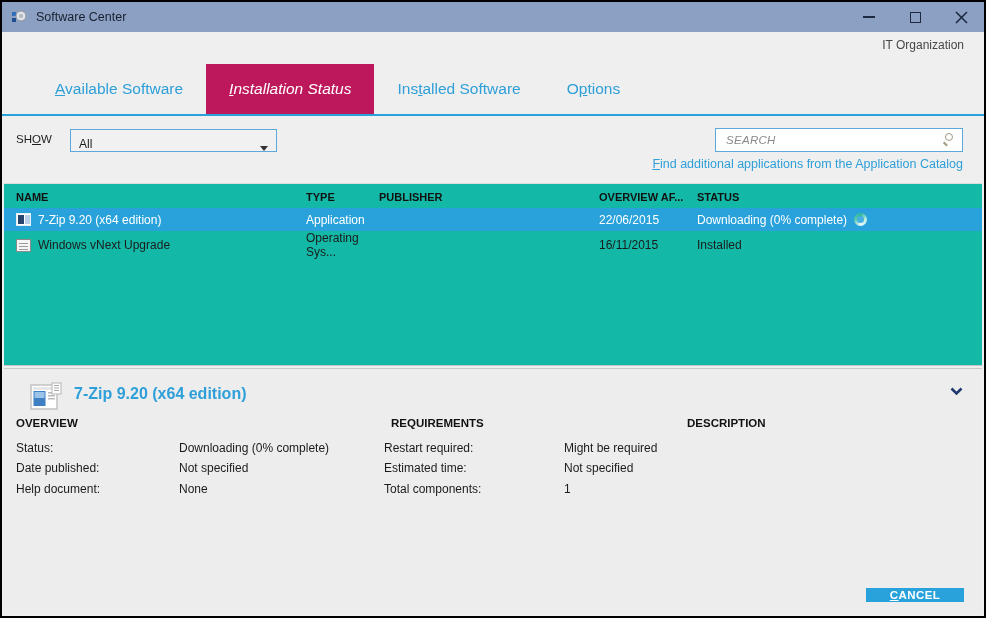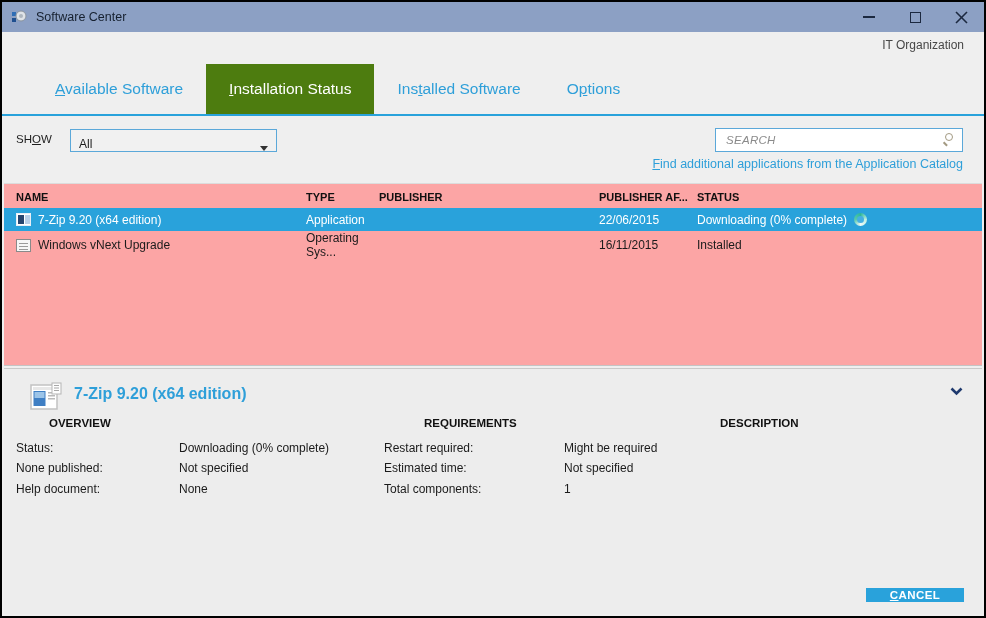--- a/index.html
+++ b/index.html
@@ -15,42 +15,42 @@
   .app-icon { width:16px; height:16px; margin-left:9px; position:relative; }
   .title-text { margin-left:9px; font-size:12.5px; color:#16202f; }
   .win-controls { margin-left:auto; display:flex; height:30px; }
   .win-btn { width:46px; height:30px; display:flex; align-items:center; justify-content:center; cursor:default; }
   .min-glyph { width:12px; height:2px; background:#1c2940; }
   .max-glyph { width:11px; height:11px; border:1.5px solid #1c2940; }
   
   .org-label { position:absolute; top:36px; right:20px; font-size:12px; color:#474747; }
   .tabs { position:absolute; top:62px; left:0; right:0; height:50px; display:flex; padding-left:30px; }
   .tab { display:flex; align-items:center; padding:0 23px; font-size:15.5px; color:#2e9fd9; cursor:default; white-space:nowrap; }
-  .tab.active { background:#4d7c0f; color:#fff; }
+  .tab.active { background:#be185d; color:#fff;font-style:italic; }
   .tab-underline { position:absolute; top:112px; left:0; right:0; height:2px; background:#29a2db; }
   .u { text-decoration:underline; }
   
   .show-label { position:absolute; top:131px; left:14px; font-size:11.5px; color:#1f1f1f; }
   .dropdown { position:absolute; top:127px; left:68px; width:207px; height:23px;
     border:1px solid #5ba8d9; background:#f1f1f1; display:flex; align-items:flex-end;
     padding:0 8px; font-size:12px; color:#1b1b1b; cursor:default; }
   .dd-arrow { margin-left:auto; width:0; height:0; border-left:4.5px solid transparent;
     border-right:4.5px solid transparent; border-top:5px solid #333; }
   .searchbox { position:absolute; top:126px; right:21px; width:248px; height:24px; }
   .searchbox input { width:100%; height:100%; border:1px solid #5ba8d9; background:#fff;
     padding:0 26px 0 10px; font-size:11.5px; font-family:"Liberation Sans", sans-serif; color:#333; }
   .searchbox input::placeholder { font-style:italic; color:#8a8a8a; letter-spacing:0.3px; }
   .mag-icon { position:absolute; right:7px; top:5px; width:13px; height:13px; }
   .mag-icon .lens { position:absolute; left:2px; top:0; width:8px; height:8px;
     border:1.5px solid #a39a82; border-radius:50%; }
   .mag-icon .handle { position:absolute; left:0; bottom:1px; width:5px; height:1.6px;
     background:#a39a82; transform:rotate(45deg); }
   .catalog-link { position:absolute; top:155px; right:21px; font-size:12.5px; color:#2e9fd9; cursor:pointer; }
   
-  .list { position:absolute; top:181px; left:2px; right:2px; height:183px; background:#fca5a5;
+  .list { position:absolute; top:181px; left:2px; right:2px; height:183px; background:#14b8a6;
     border-top:1px solid #dcdcdc; border-bottom:1px solid #c4c4c4; }
   .lrow { display:grid; grid-template-columns:290px 73px 220px 98px 1fr; padding-left:12px;
     align-items:center; height:23px; font-size:12px; }
   .lrow.lhead { height:22px; font-size:11px; font-weight:bold; color:#111; margin-top:2px; }
   .lrow.selected { background:#29a2db; color:#fff; }
   .name-cell { display:flex; align-items:center; gap:7px; overflow:hidden; }
   .row-icon { flex:0 0 auto; width:15px; height:13px; position:relative; }
   .zip-icon { background:#fff; border:1px solid #e8eef6; }
   .zip-icon .l { position:absolute; left:1px; top:1px; width:6px; height:9px; background:#27456f; }
   .zip-icon .r { position:absolute; left:8px; top:1px; width:5px; height:9px; background:#b9cfe8; }
@@ -61,21 +61,21 @@
   .spinner { width:13px; height:13px; border-radius:50%;
     background:conic-gradient(#2fb79b, #bdeee1, #eefaf7, #57c8ae, #2fb79b);
     display:flex; align-items:center; justify-content:center; }
   .spinner i { width:7px; height:7px; border-radius:50%; background:#45b0e2; }
   
   .detail { position:absolute; top:366px; left:2px; right:2px; bottom:2px;
     background:#ededed; border-top:1px solid #c9c9c9; }
   .detail-icon { position:absolute; left:26px; top:13px; }
   .detail-title { position:absolute; left:70px; top:16px; font-size:16px; font-weight:bold; color:#2e9fd9; }
   .collapse-chevron { position:absolute; right:16px; top:13px; width:16px; height:14px; cursor:pointer; }
-  .sec-head { position:absolute; top:48px; font-size:11.5px; font-weight:bold; color:#111;margin-left:33px; }
+  .sec-head { position:absolute; top:48px; font-size:11.5px; font-weight:bold; color:#111; }
   .sec-overview-h { left:12px; } .sec-requirements-h { left:380px;padding-left:7px; } .sec-description-h { left:683px; }
   .kv-col { position:absolute; top:69px; font-size:12px; color:#1b1b1b; }
   .kv-overview { left:12px; width:355px; }
   .kv-requirements { left:380px; width:295px; }
   .kv-row { display:flex; height:20.3px; align-items:center; }
   .kv-overview .kv-label { width:163px; flex:0 0 auto; }
   .kv-requirements .kv-label { width:180px; flex:0 0 auto; }
   
   .cancel-btn { position:absolute; right:20px; bottom:14px; width:98px; height:14px;
     background:#29a2db; color:#fff; display:flex; align-items:center; justify-content:center;
@@ -144,21 +144,21 @@
       </span>
   </div>
 
   <div class="catalog-link"><span></span><span class="u">F</span><span>ind additional applications from the Application Catalog</span></div>
 
   <div class="list">
     <div class="lrow lhead">
       <span>NAME</span>
       <span>TYPE</span>
       <span>PUBLISHER</span>
-      <span>PUBLISHER AF...</span>
+      <span>OVERVIEW AF...</span>
       <span>STATUS</span>
     </div>
     <div class="lrow selected">
       <span class="name-cell">
         <span class="row-icon zip-icon">
             <span class="l"></span>
             <span class="r"></span>
           </span>
         <span>7-Zip 9.20 (x64 edition)</span>
       </span>
@@ -216,21 +216,21 @@
     <div class="sec-head sec-overview-h">OVERVIEW</div>
     <div class="sec-head sec-requirements-h">REQUIREMENTS</div>
     <div class="sec-head sec-description-h">DESCRIPTION</div>
 
     <div class="kv-col kv-overview">
       <div class="kv-row">
           <span class="kv-label">Status:</span>
           <span class="kv-value">Downloading (0% complete)</span>
         </div>
       <div class="kv-row">
-          <span class="kv-label">None published:</span>
+          <span class="kv-label">Date published:</span>
           <span class="kv-value">Not specified</span>
         </div>
       <div class="kv-row">
           <span class="kv-label">Help document:</span>
           <span class="kv-value">None</span>
         </div>
     </div>
 
     <div class="kv-col kv-requirements">
       <div class="kv-row">

